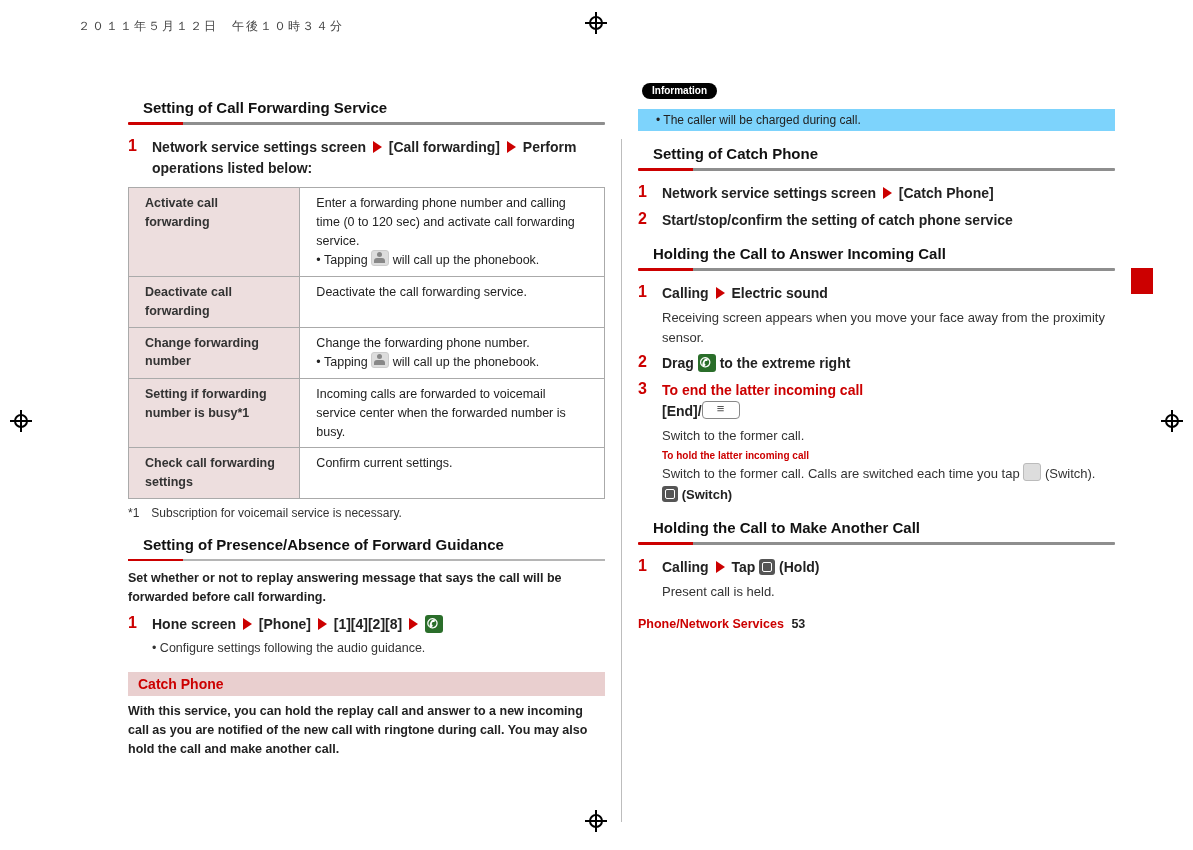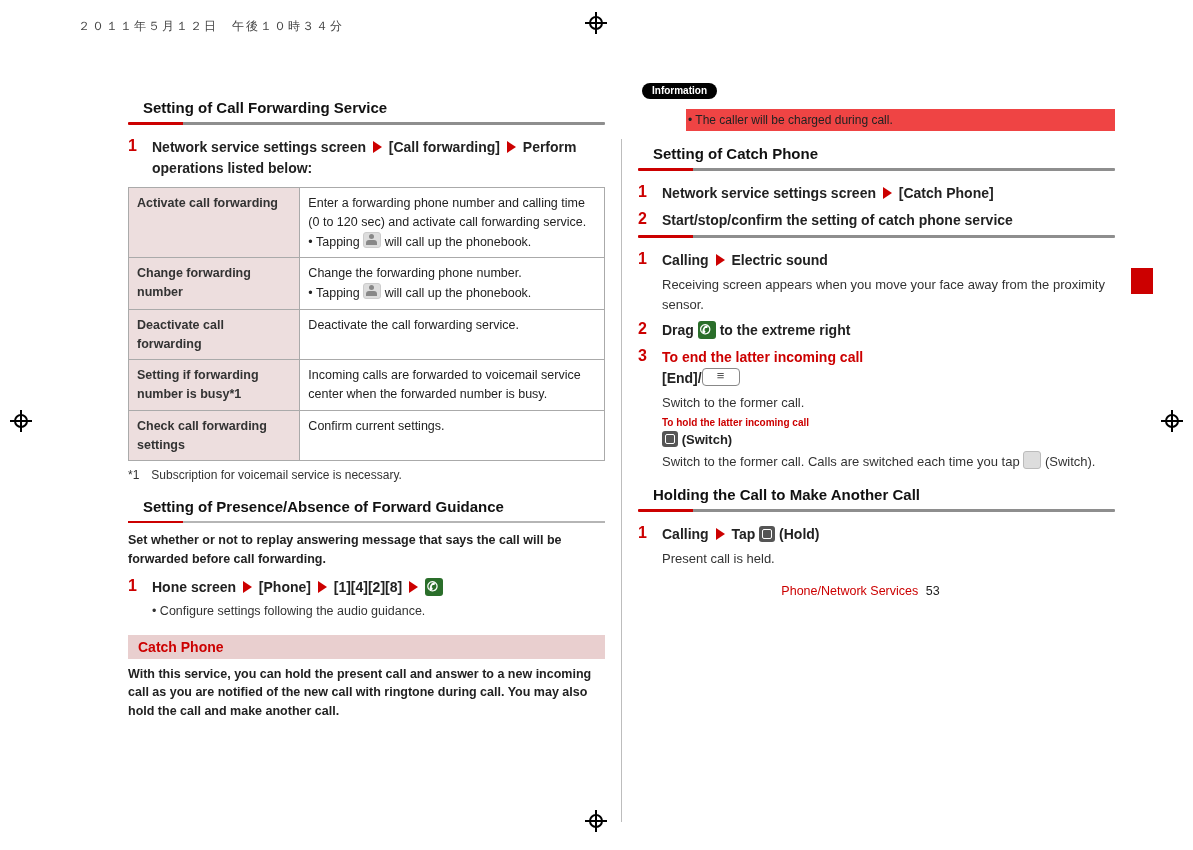--- a/index.html
+++ b/index.html
@@ -125,21 +125,21 @@
 
   
   table.opts {
     width: 100%;
     border-collapse: collapse;
     font-size: 12.5px;
     margin: 8px 0 6px 0;
   }
   table.opts td {
     border: 1px solid #aaa;
-    padding: 6px 8px;
+    padding: 6px 16px;
     vertical-align: top;
     line-height: 1.5;
   }
   table.opts td.key {
     background: #eddede;
     font-weight: bold;
     color: #333;
     width: 36%;
   }
   .foot {
@@ -159,26 +159,25 @@
   .section-band {
     background: #e9cfcf;
     color: #c00;
     font-weight: bold;
     font-size: 14px;
     padding: 4px 10px;
     margin: 14px 0 4px 0;
   }
 
   .info-band {
-    background: #ef4444;
+    background: #7dd3fc;
     font-size: 12px;
     color: #222;
-    padding: 4px 6px 4px 2px;
+    padding: 4px 6px 4px 18px;
     margin-top: 4px;
-    margin-left: 48px;
   }
   .info-label {
     display: inline-block;
     background: #000;
     color: #fff;
     font-weight: bold;
     font-size: 10px;
     padding: 2px 10px;
     border-radius: 10px;
     margin-right: 6px;
@@ -232,23 +231,23 @@
   }
   .btn-outline {
     display:inline-block; border:1px solid #888; border-radius:4px;
     padding:0 18px; height:16px; vertical-align:-3px; position:relative;
   }
   .btn-outline::after{
     content:"≡"; position:absolute; left:14px; top:-3px; font-size:13px; color:#555;
   }
 
   .page-footer {
-    text-align: center;
+    text-align: left;
     font-size: 12.5px;
-    font-weight: normal;
+    font-weight: bold;
     margin: 16px 32px 0 0;
   }
   .page-footer .sec { color: #c00; }
   .page-footer .num { color: #222; margin-left: 4px; }
 </style>
 </head>
 <body>
 
 <div class="reg-top">
     <div class="reg-icon">
@@ -301,29 +300,29 @@
       <table class="opts">
         <tbody>
             <tr>
           <td class="key">Activate call forwarding</td>
           <td>
             <span>Enter a forwarding phone number and calling time (0 to 120 sec) and activate call forwarding service.</span><br>
             • <span>Tapping </span><span class="icon-person"></span><span> will call up the phonebook.</span>
           </td>
         </tr>
         <tr>
+          <td class="key">Deactivate call forwarding</td>
+          <td>Deactivate the call forwarding service.</td>
+        </tr>
+        <tr>
           <td class="key">Change forwarding number</td>
           <td>
             <span>Change the forwarding phone number.</span><br>
             • <span>Tapping </span><span class="icon-person"></span><span> will call up the phonebook.</span>
           </td>
-        </tr>
-        <tr>
-          <td class="key">Deactivate call forwarding</td>
-          <td>Deactivate the call forwarding service.</td>
         </tr>
         <tr>
           <td class="key">Setting if forwarding number is busy*1</td>
           <td>Incoming calls are forwarded to voicemail service center when the forwarded number is busy.</td>
         </tr>
         <tr>
           <td class="key">Check call forwarding settings</td>
           <td>Confirm current settings.</td>
         </tr>
       </tbody>
@@ -340,21 +339,21 @@
         <div class="step-text step-bold">
           <span>Hone screen</span> <span class="tri"></span>
           <span>[Phone]</span> <span class="tri"></span>
           <span>[1][4][2][8]</span> <span class="tri"></span>
           <span class="icon-call"></span>
         </div>
       </div>
       <div class="bullet-note">Configure settings following the audio guidance.</div>
 
       <div class="section-band">Catch Phone</div>
-      <div class="intro-bold">With this service, you can hold the present call and answer to a new incoming call as you are notified of the new call with ringtone during call. You may also hold the call and make another call.</div>
+      <div class="intro-bold">With this service, you can hold the replay call and answer to a new incoming call as you are notified of the new call with ringtone during call. You may also hold the call and make another call.</div>
     </div>
 
     <div class="vsep"></div>
 
     <div class="col">
 
       <div class="info-wrap">
         <span class="info-label">Information</span>
         <div class="info-band">• <span>The caller will be charged during call.</span></div>
       </div>
@@ -367,20 +366,21 @@
         <div class="step-text step-bold">
           <span>Network service settings screen</span> <span class="tri"></span>
           <span>[Catch Phone]</span>
         </div>
       </div>
       <div class="step-line">
         <div class="step-num">2</div>
         <div class="step-text step-bold">Start/stop/confirm the setting of catch phone service</div>
       </div>
 
+      <div class="h3-title">Holding the Call to Answer Incoming Call</div>
       <div class="rule"></div>
 
       <div class="step-line">
         <div class="step-num">1</div>
         <div class="step-text step-bold">
           <span>Calling</span> <span class="tri"></span>
           <span>Electric sound</span>
         </div>
       </div>
       <div class="substep">Receiving screen appears when you move your face away from the proximity sensor.</div>
@@ -396,26 +396,26 @@
 
       <div class="step-line">
         <div class="step-num">3</div>
         <div class="step-text">
           <span class="step-bold" style="color:#c00">To end the latter incoming call</span><br>
           <span class="step-bold">[End]/</span><span class="btn-outline"></span>
         </div>
       </div>
       <div class="substep">Switch to the former call.</div>
       <div class="substep-red">To hold the latter incoming call</div>
+      <div class="substep">
+        <span>Switch to the former call. Calls are switched each time you tap </span><span class="icon-sq light"></span><span> (Switch).</span>
+      </div>
       <div class="substep" style="font-weight:bold; color:#222;">
         <span class="icon-sq"><span class="inner"></span></span>
         <span>(Switch)</span>
-      </div>
-      <div class="substep">
-        <span>Switch to the former call. Calls are switched each time you tap </span><span class="icon-sq light"></span><span> (Switch).</span>
       </div>
 
       <div class="h3-title">Holding the Call to Make Another Call</div>
       <div class="rule"></div>
 
       <div class="step-line">
         <div class="step-num">1</div>
         <div class="step-text step-bold">
           <span>Calling</span> <span class="tri"></span>
           <span>Tap</span>

